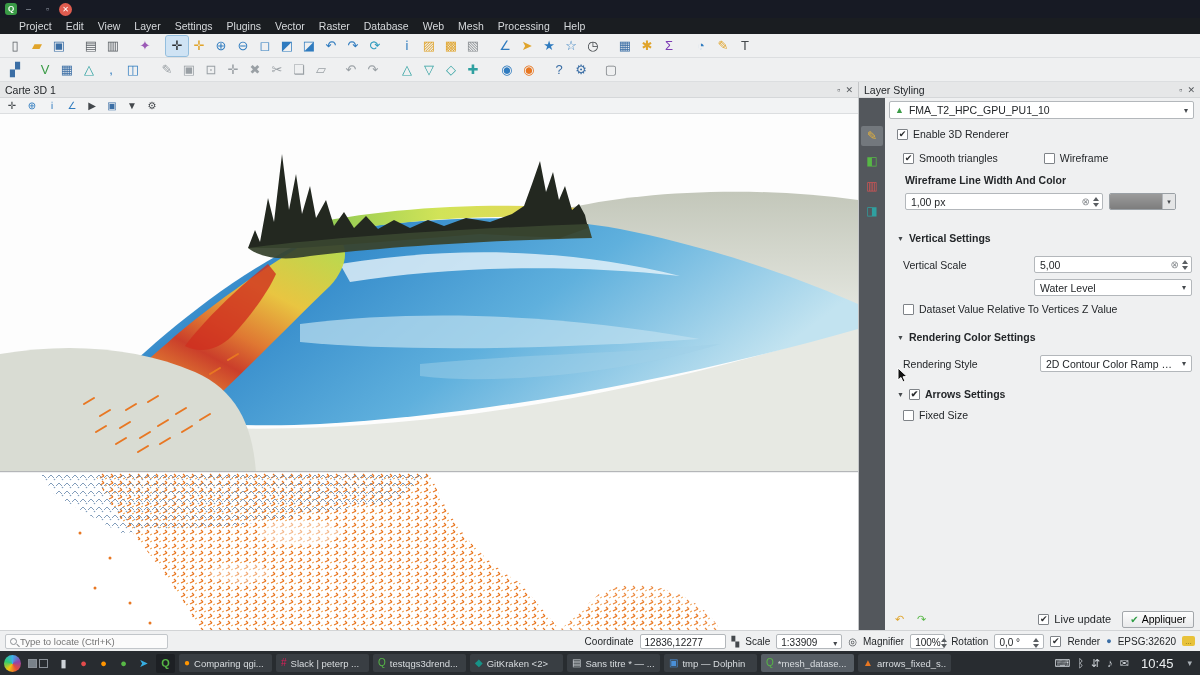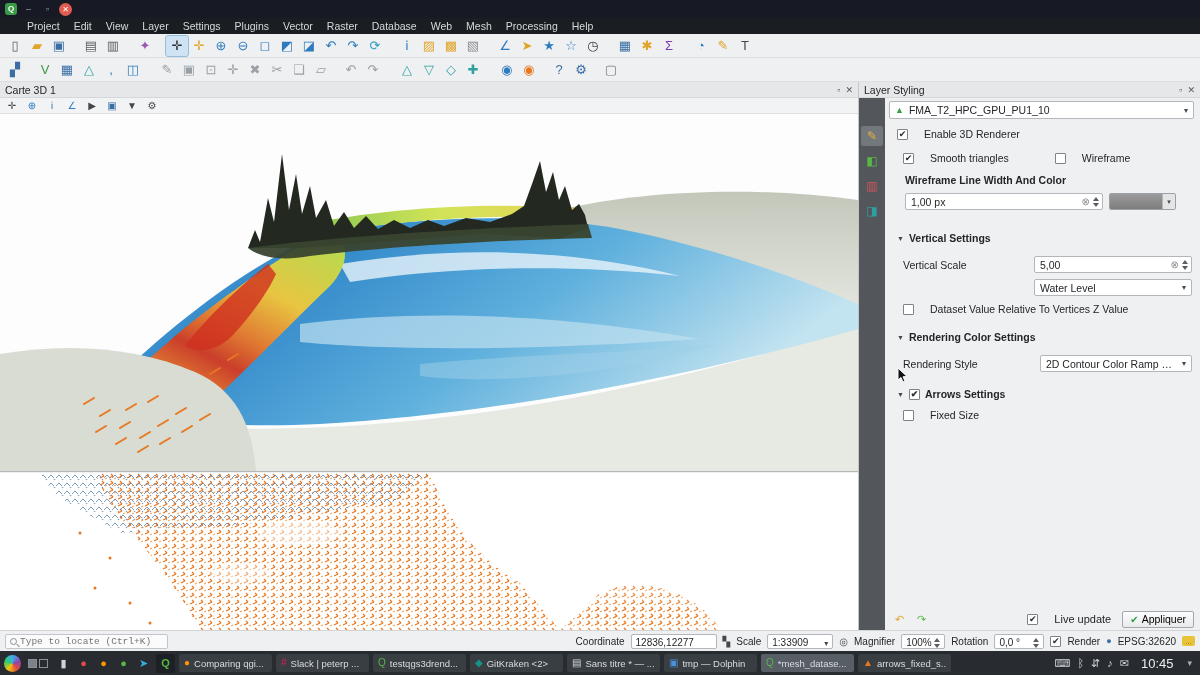--- a/index.html
+++ b/index.html
@@ -5,21 +5,21 @@
   *{margin:0;padding:0;box-sizing:border-box}
   html,body{width:1200px;height:675px;overflow:hidden}
   body{position:relative;background:#eff0f1;font-family:"Liberation Sans",sans-serif;font-size:11px;color:#232629}
   
   .titlebar{position:absolute;left:0;top:0;width:1200px;height:18px;background:#171a24;display:flex;align-items:center;padding:0 5px;gap:4px}
   .app-badge{width:12px;height:12px;border-radius:3px;background:#3a9b46;color:#fff;font-size:8px;font-weight:bold;text-align:center;line-height:12px}
   .titlebar .title{flex:1;text-align:center;font-size:10.5px;color:#c9cdd6}
   .winbtn{width:15px;text-align:center;font-size:9px;color:#9aa0ad;line-height:14px}
   .close-btn{width:13px;height:13px;border-radius:50%;background:#e05c4f;color:#fff;font-size:8px;line-height:13px;text-align:center}
   
-  .menubar{position:absolute;left:0;top:18px;width:1200px;height:16px;background:#1a1d21;display:flex;align-items:flex-end;padding-left:20px}
+  .menubar{position:absolute;left:0;top:18px;width:1200px;height:16px;background:#1a1d21;display:flex;align-items:flex-end;padding-left:12px}
   .menu-item{color:#d6d9dc;font-size:10.5px;padding:0 7px;line-height:16px;white-space:nowrap}
   
   .toolbar{position:absolute;left:0;width:1200px;height:24px;background:#eff0f1;border-bottom:1px solid #dcdee0;display:flex;align-items:center;padding-left:4px}
   .toolbar1{top:34px}.toolbar2{top:58px}
   .tbtn{width:22px;height:20px;display:flex;align-items:center;justify-content:center;border-radius:2px;flex:0 0 auto}
   .tbtn.active{background:#cfe3f4;outline:1px solid #93bede}
   .tbtn .glyph{font-size:13px;line-height:1}
   
   .map3d-header{position:absolute;left:0;top:82px;width:858px;height:16px;background:#e6e7e8;border-bottom:1px solid #d5d7d9;display:flex;align-items:center;padding:0 5px;font-size:10.5px}
   .hdr-icons{margin-left:auto;display:flex;gap:5px;color:#55595d;font-size:9px}
@@ -34,21 +34,21 @@
   .tabstrip{position:absolute;left:0;top:16px;width:26px;bottom:0;background:#53575c;display:flex;flex-direction:column;align-items:center;padding-top:28px;gap:5px}
   .tab{width:22px;height:20px;display:flex;align-items:center;justify-content:center;border-radius:2px}
   .tab.active{background:#73787d}
   .tab .glyph{font-size:12px}
   .layer-combo{position:absolute;left:30px;top:19px;right:6px;height:18px;background:#fff;border:1px solid #b3b7bb;border-radius:2px;display:flex;align-items:center;gap:5px;padding:0 5px;font-size:10.5px}
   .combo-arrow{margin-left:auto;font-size:8px;color:#44484c}
   .pcontent{position:absolute;left:26px;top:40px;right:0;bottom:22px;padding:2px 8px 0 12px;overflow:hidden;font-size:10.5px}
   .frow{display:flex;align-items:center}
   .chk{width:11px;height:11px;border:1px solid #7f8388;background:#fff;border-radius:1px;display:inline-flex;align-items:center;justify-content:center;flex:0 0 auto}
   .chk i{font-style:normal;font-size:9px;line-height:1;color:#2d2f31}
-  .chk-lbl{margin-left:16px}
+  .chk-lbl{margin-left:5px}
   .section{display:flex;align-items:center;gap:5px;font-weight:bold}
   .sec-arrow{font-size:7px;color:#44484c}
   .sbox{background:#fff;border:1px solid #b3b7bb;border-radius:2px;height:17px;display:flex;align-items:center;padding:0 3px 0 5px;gap:3px}
   .sbox .val{white-space:nowrap}
   .clear-g{margin-left:auto;color:#8a8e92;font-size:10px}
   .spinner{display:flex;flex-direction:column;justify-content:center;gap:2px}
   .tri-up{width:0;height:0;border-left:3px solid transparent;border-right:3px solid transparent;border-bottom:4px solid #5a5e62}
   .tri-down{width:0;height:0;border-left:3px solid transparent;border-right:3px solid transparent;border-top:4px solid #5a5e62}
   .combo{background:#fff;border:1px solid #b3b7bb;border-radius:2px;height:17px;display:flex;align-items:center;gap:4px;padding:0 5px;overflow:hidden}
   .combo .val{white-space:nowrap;overflow:hidden;text-overflow:ellipsis}
@@ -57,21 +57,21 @@
   .cb-arrow{width:13px;background:#e4e5e6;display:flex;align-items:center;justify-content:center;font-size:7px;color:#44484c;border-left:1px solid #b3b7bb}
   .pfooter{position:absolute;left:26px;right:0;bottom:0;height:22px;display:flex;align-items:center;gap:5px;padding:0 6px}
   .mini-btn{width:17px;height:16px;display:flex;align-items:center;justify-content:center;border-radius:2px;font-size:11px}
   .apply-btn{margin-left:6px;height:17px;border:1px solid #a3a7ab;border-radius:2px;background:linear-gradient(#fdfdfd,#e9eaeb);display:flex;align-items:center;gap:3px;padding:0 7px;font-size:10.5px}
   .apply-check{color:#2e9e44;font-size:10px}
   
   .statusbar{position:absolute;left:0;top:630px;width:1200px;height:21px;background:#eff0f1;border-top:1px solid #d2d4d6;display:flex;align-items:center;gap:6px;padding:0 5px;font-size:10px}
   .locator{width:163px;height:15px;background:#fbfbfb;border:1px solid #c2c6ca;border-radius:2px;display:flex;align-items:center;gap:3px;padding:0 4px}
   .mag-icon{width:7px;height:7px;border:1.3px solid #8a8e92;border-radius:50%;position:relative;flex:0 0 auto}
   .mag-icon::after{content:"";position:absolute;width:4px;height:1.3px;background:#8a8e92;transform:rotate(45deg);left:5px;top:6px}
-  .locator input{border:0;outline:0;background:transparent;width:100%;font-size:9.5px;color:#555;font-family:Liberation Mono, monospace}
+  .locator input{border:0;outline:0;background:transparent;width:100%;font-size:9.5px;color:#555;font-family:Liberation Sans, sans-serif}
   .sb-spacer{flex:1}
   .sb-input{background:#fff;border:1px solid #b3b7bb;border-radius:2px;height:15px;display:flex;align-items:flex-end;padding:0 4px;font-size:10px}
   .sb-label{white-space:nowrap}
   .tray-glyph{color:#cfd4d9;font-size:11px}
   
   .taskbar{position:absolute;left:0;top:651px;width:1200px;height:24px;background:#282c30;display:flex;align-items:center;gap:4px;padding:0 4px}
   .launcher{width:17px;height:17px;border-radius:50%;background:conic-gradient(#3daee9,#8e44ad,#e74c3c,#f1c40f,#2ecc71,#3daee9);flex:0 0 auto}
   .pager{display:flex;gap:2px;margin:0 3px}
   .pager span{width:9px;height:9px;border:1px solid #8a9097;display:block}
   .pager span.on{background:#79828a}
@@ -622,21 +622,21 @@
     <span>12836,12277</span>
   </div>
   <span style="color:#44484c;font-size:10px">▚</span>
   <span class="sb-label">Scale</span>
   <div class="sb-input" style="width:66px">
     <span>1:33909</span>
     <span class="combo-arrow">▾</span>
   </div>
   <span style="color:#44484c;font-size:10px">◎</span>
   <span class="sb-label">Magnifier</span>
-  <div class="sb-input" style="width:44px">
+  <div class="sb-input" style="width:35px">
     <span>100%</span>
     <span class="spinner" style="margin-left:auto">
         <span class="tri-up"></span>
         <span class="tri-down"></span>
       </span>
   </div>
   <span class="sb-label">Rotation</span>
   <div class="sb-input" style="width:50px">
     <span>0,0 °</span>
     <span class="spinner" style="margin-left:auto">

